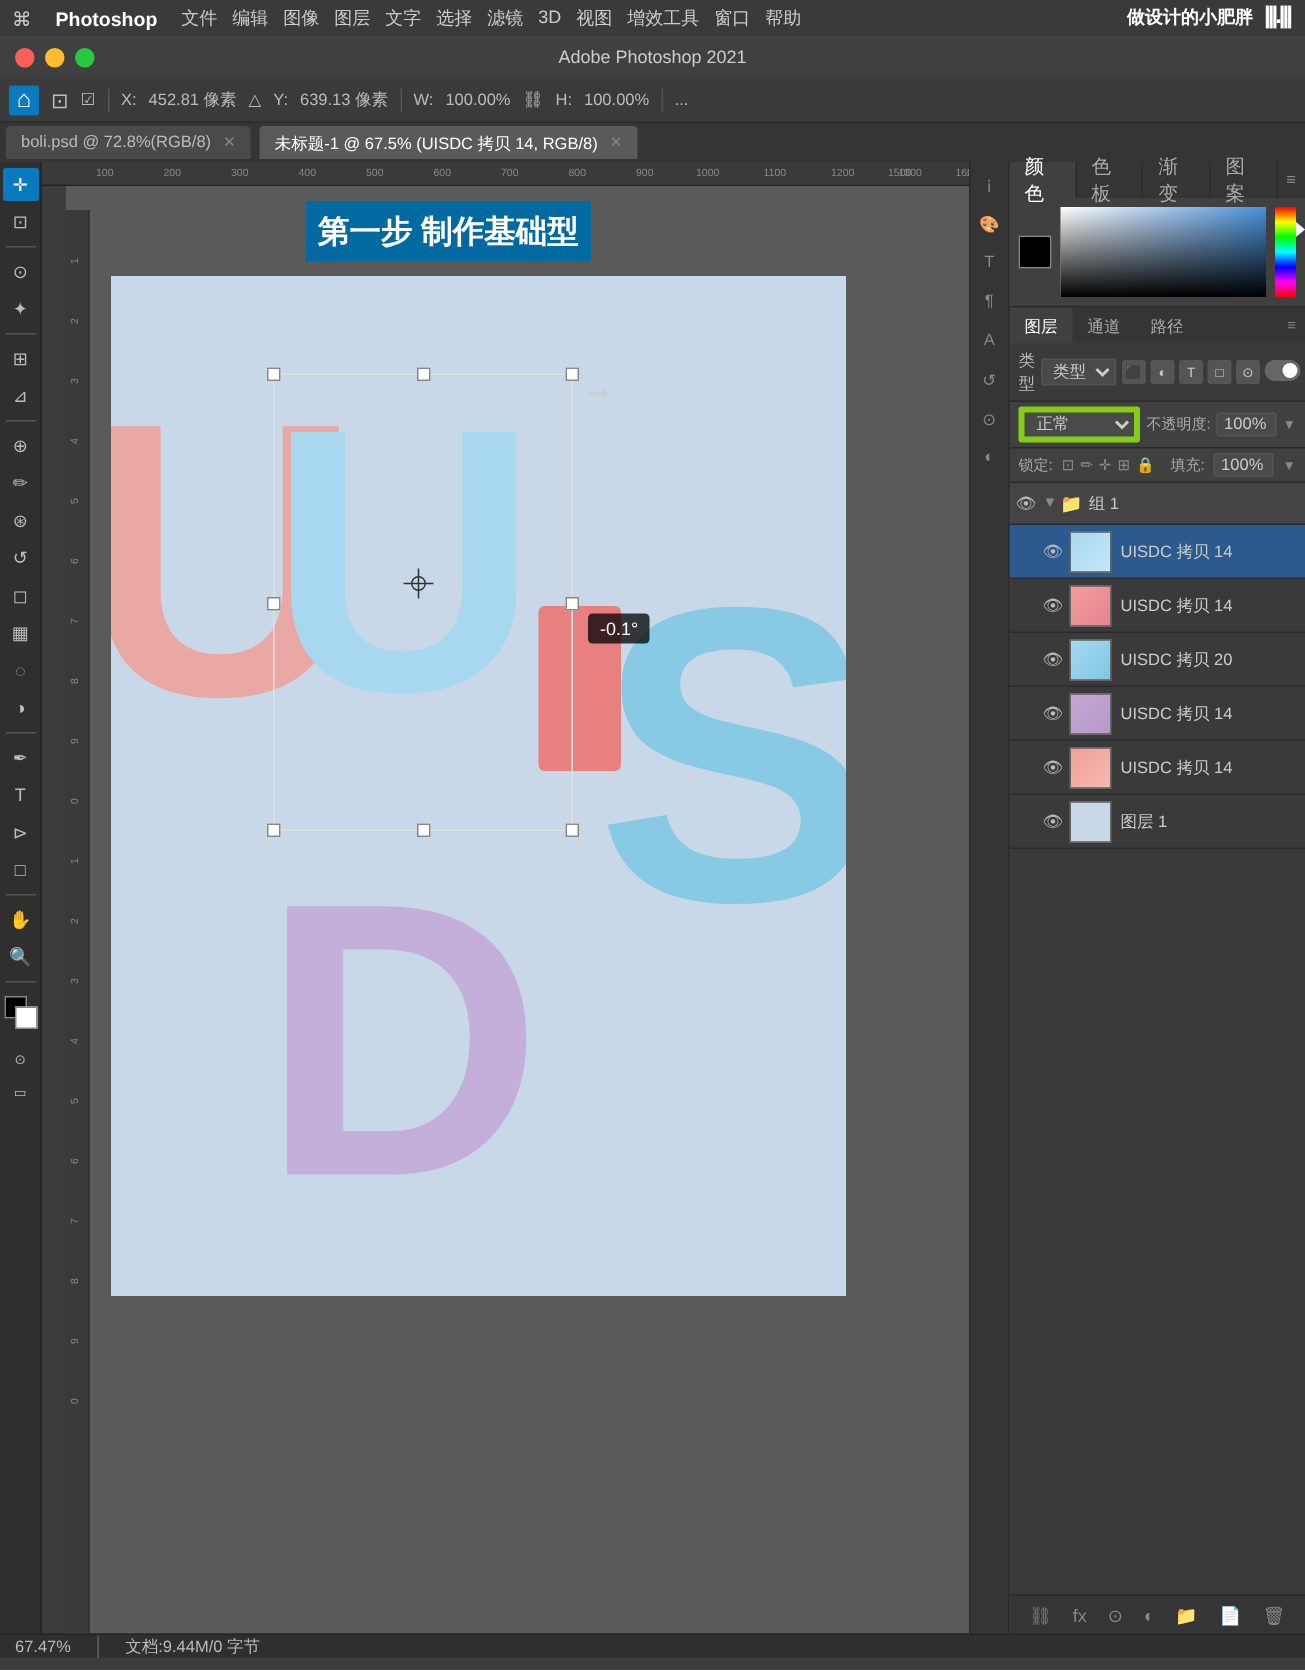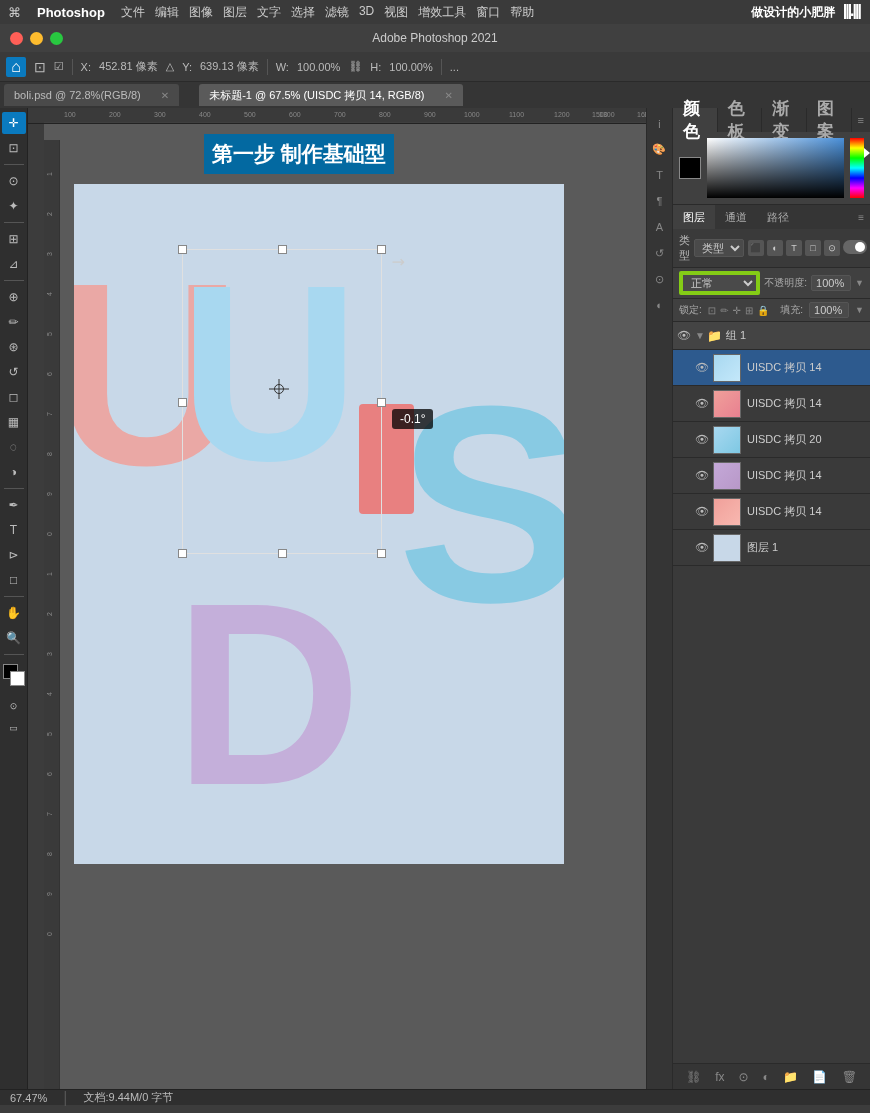--- a/index.html
+++ b/index.html
@@ -107,22 +107,22 @@
       padding: 0 4px;
     }
     .tabs-bar .tab {
       height: 22px;
       padding: 0 10px;
       background: #4a4a4a;
       font-size: 11px;
       color: #bbb;
       display: flex;
       align-items: center;
-      gap: 20px;
-      margin-right: 20px;
+      gap: 8px;
+      margin-right: 6px;
       border-radius: 3px 3px 0 0;
       cursor: pointer;
     }
     .tabs-bar .tab.active {
       background: #5a5a5a;
       color: #fff;
     }
     .tab-close { font-size: 10px; color: #888; }
 
     
@@ -383,29 +383,28 @@
       background: #404040;
       border-bottom: 1px solid #2a2a2a;
     }
     .panel-tabs {
       display: flex;
       background: #353535;
       height: 24px;
       align-items: center;
     }
     .panel-tab {
-      font-size: 17px;
+      font-size: 13px;
       color: #aaa;
       padding: 0 10px;
       height: 100%;
       display: flex;
       align-items: center;
       cursor: pointer;
       border-right: 1px solid #2a2a2a;
-      font-weight: bold;
     }
     .panel-tab.active {
       background: #404040;
       color: #fff;
     }
     .panel-tab-menu {
       margin-left: auto;
       color: #888;
       font-size: 11px;
       padding: 0 6px;

